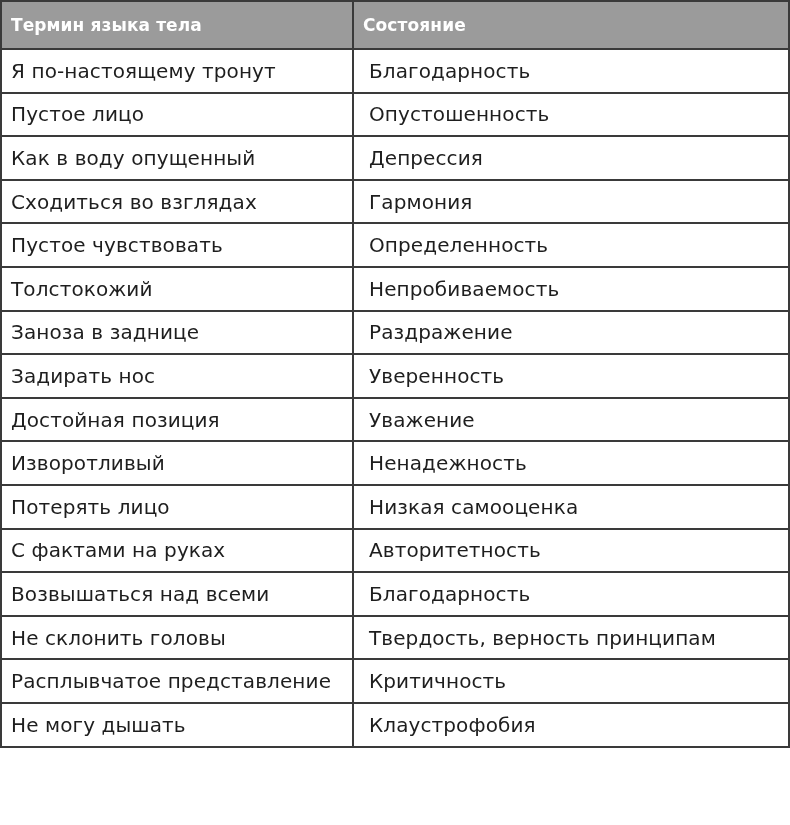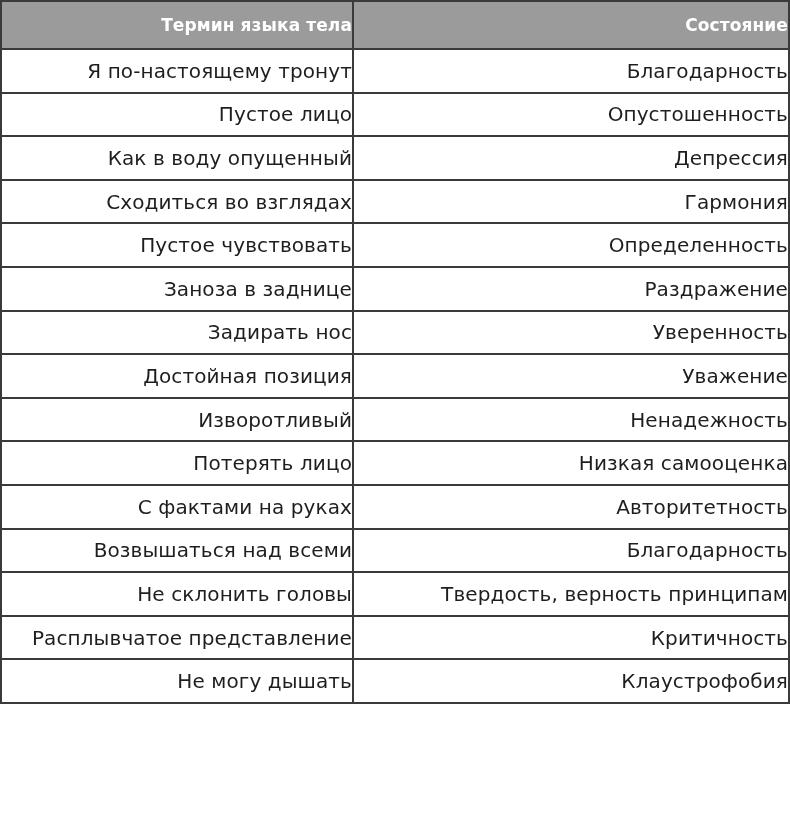--- a/index.html
+++ b/index.html
@@ -21,21 +21,21 @@
     }
     table {
       border-collapse: collapse;
       width: 788px;
       table-layout: fixed;
     }
     col.c1 { width: 352px; }
     col.c2 { width: 436px; }
     th, td {
       border: 2px solid #3a3a3a;
-      text-align: right;
+      text-align: left;
       vertical-align: middle;
       padding: 0 0 0 9px;
       white-space: nowrap;
       overflow: hidden;
     }
     th {
       background: #9b9b9b;
       color: #ffffff;
       font-weight: bold;
       font-size: 17px;
@@ -83,20 +83,24 @@
         </tr>
       <tr>
           <td>Сходиться во взглядах</td>
           <td class="state">Гармония</td>
         </tr>
       <tr>
           <td>Пустое чувствовать</td>
           <td class="state">Определенность</td>
         </tr>
       <tr>
+          <td>Толстокожий</td>
+          <td class="state">Непробиваемость</td>
+        </tr>
+      <tr>
           <td>Заноза в заднице</td>
           <td class="state">Раздражение</td>
         </tr>
       <tr>
           <td>Задирать нос</td>
           <td class="state">Уверенность</td>
         </tr>
       <tr>
           <td>Достойная позиция</td>
           <td class="state">Уважение</td>

